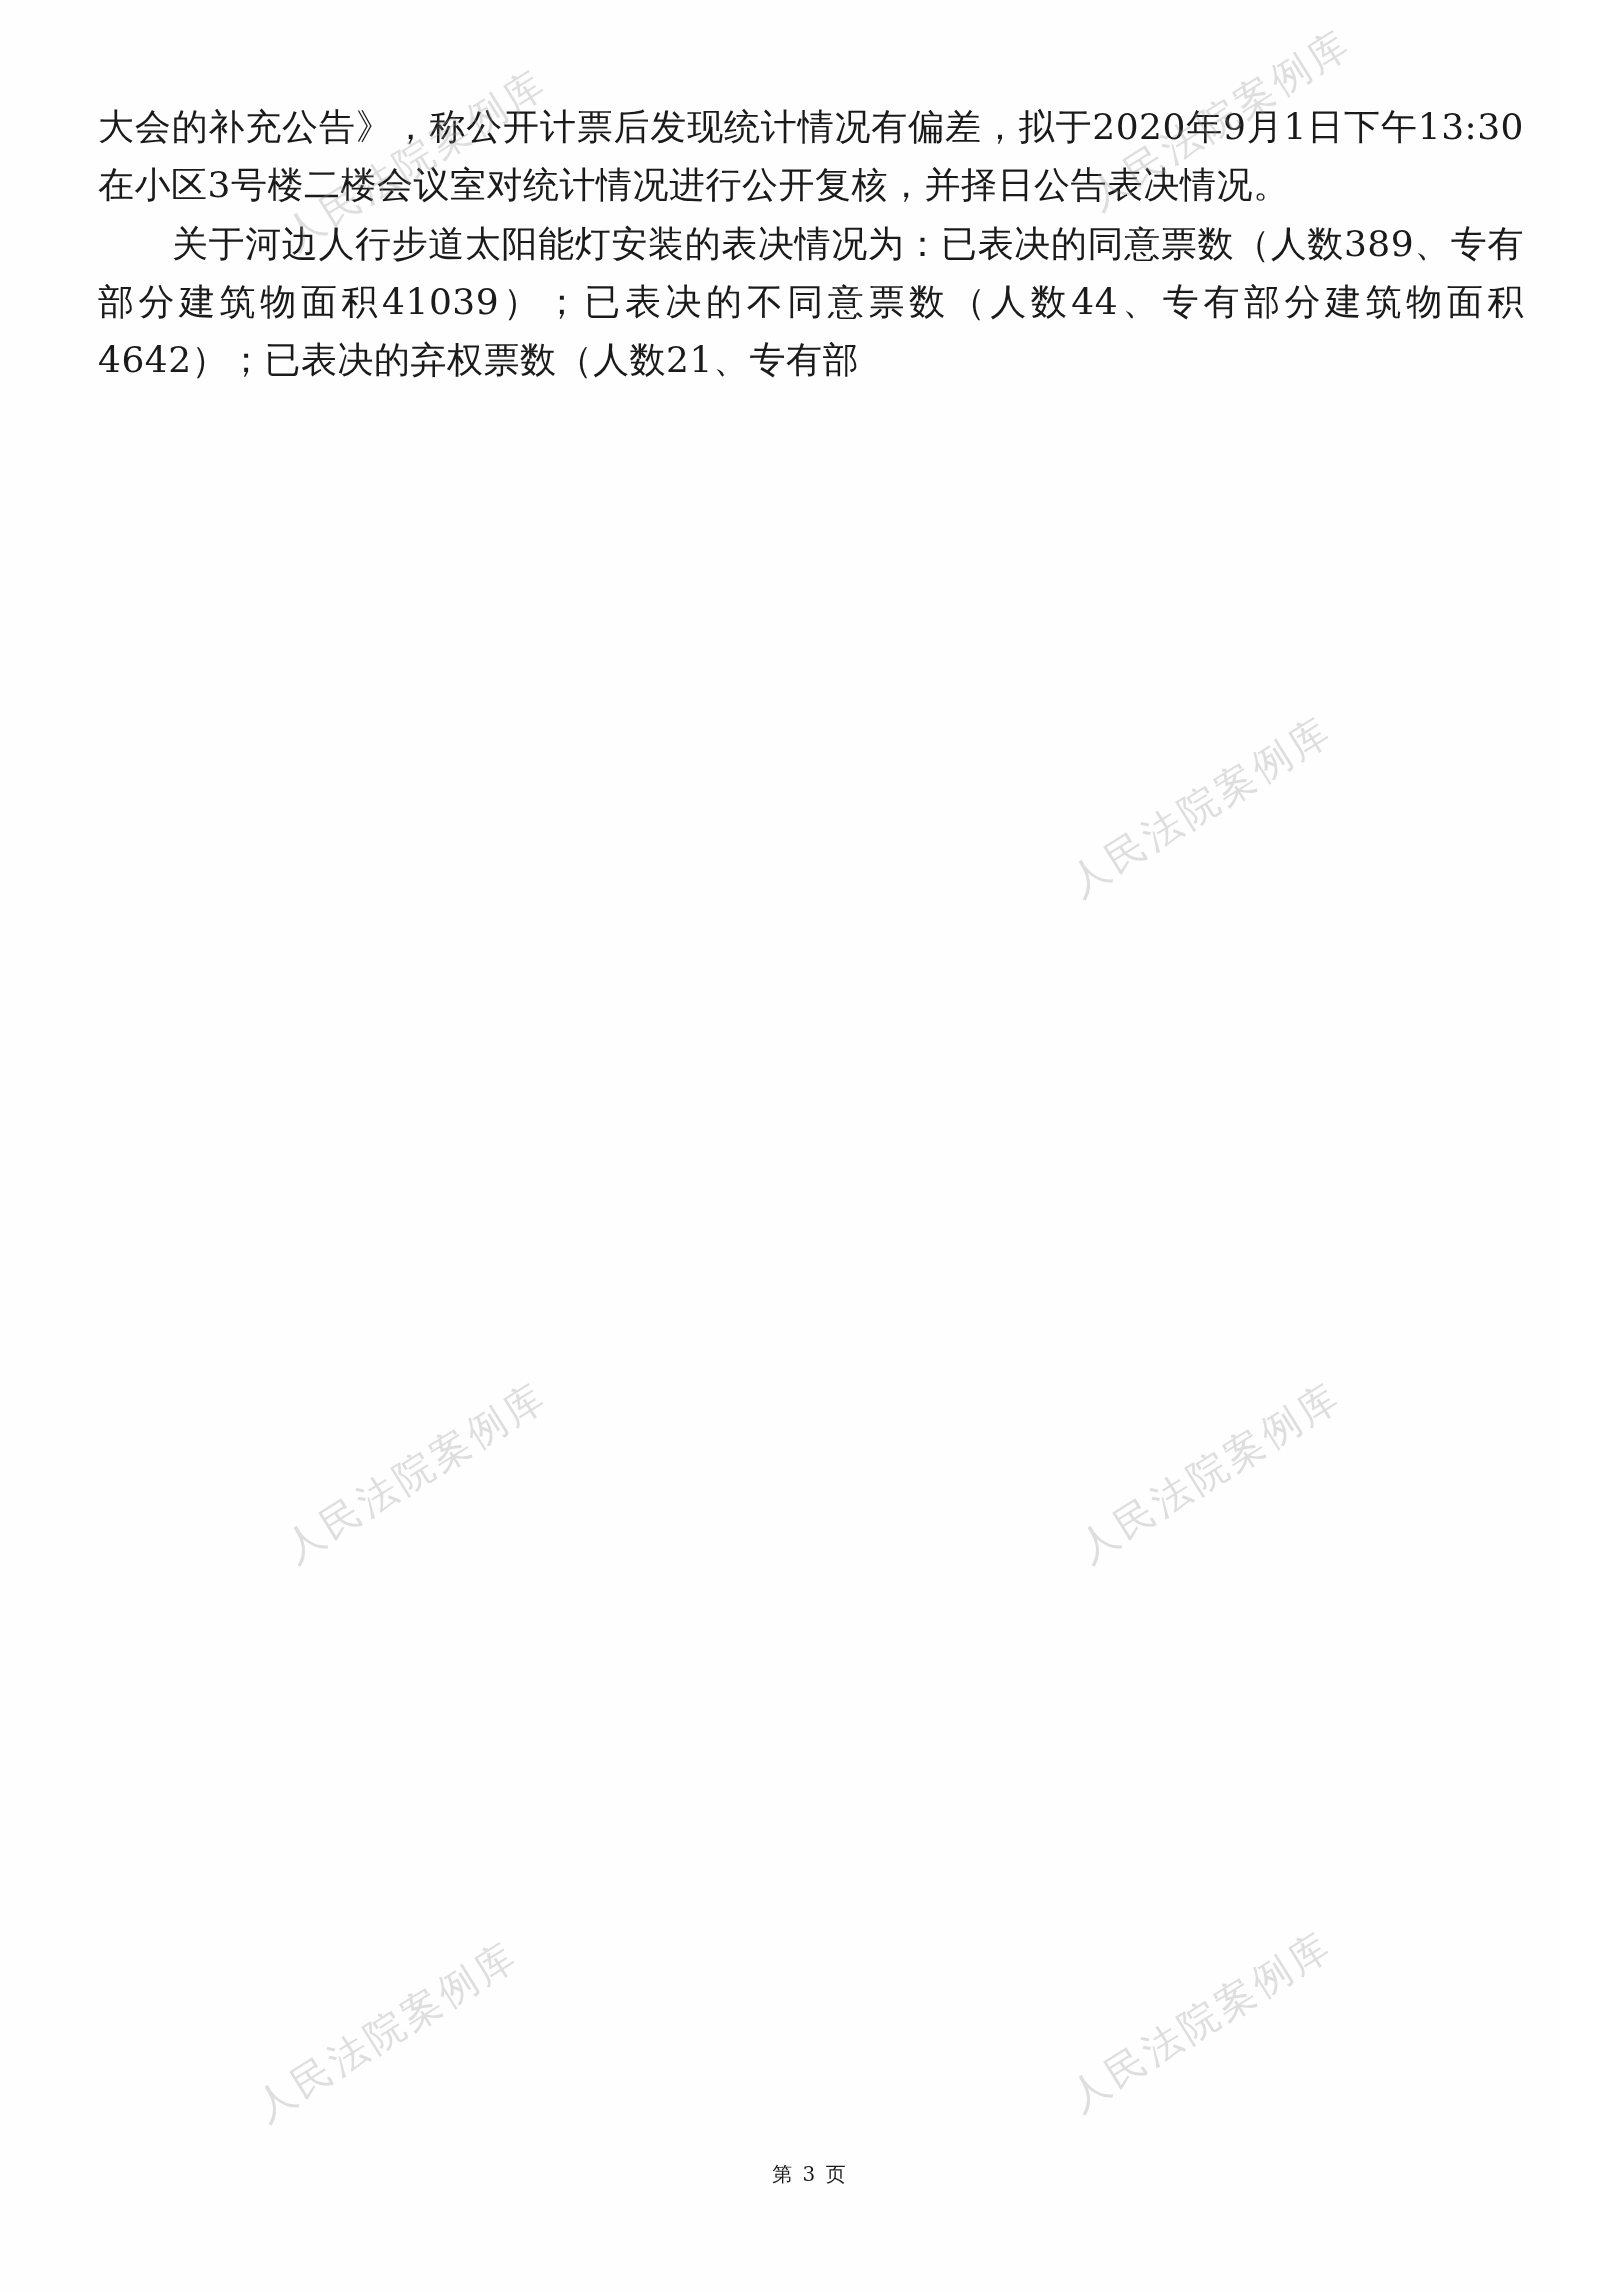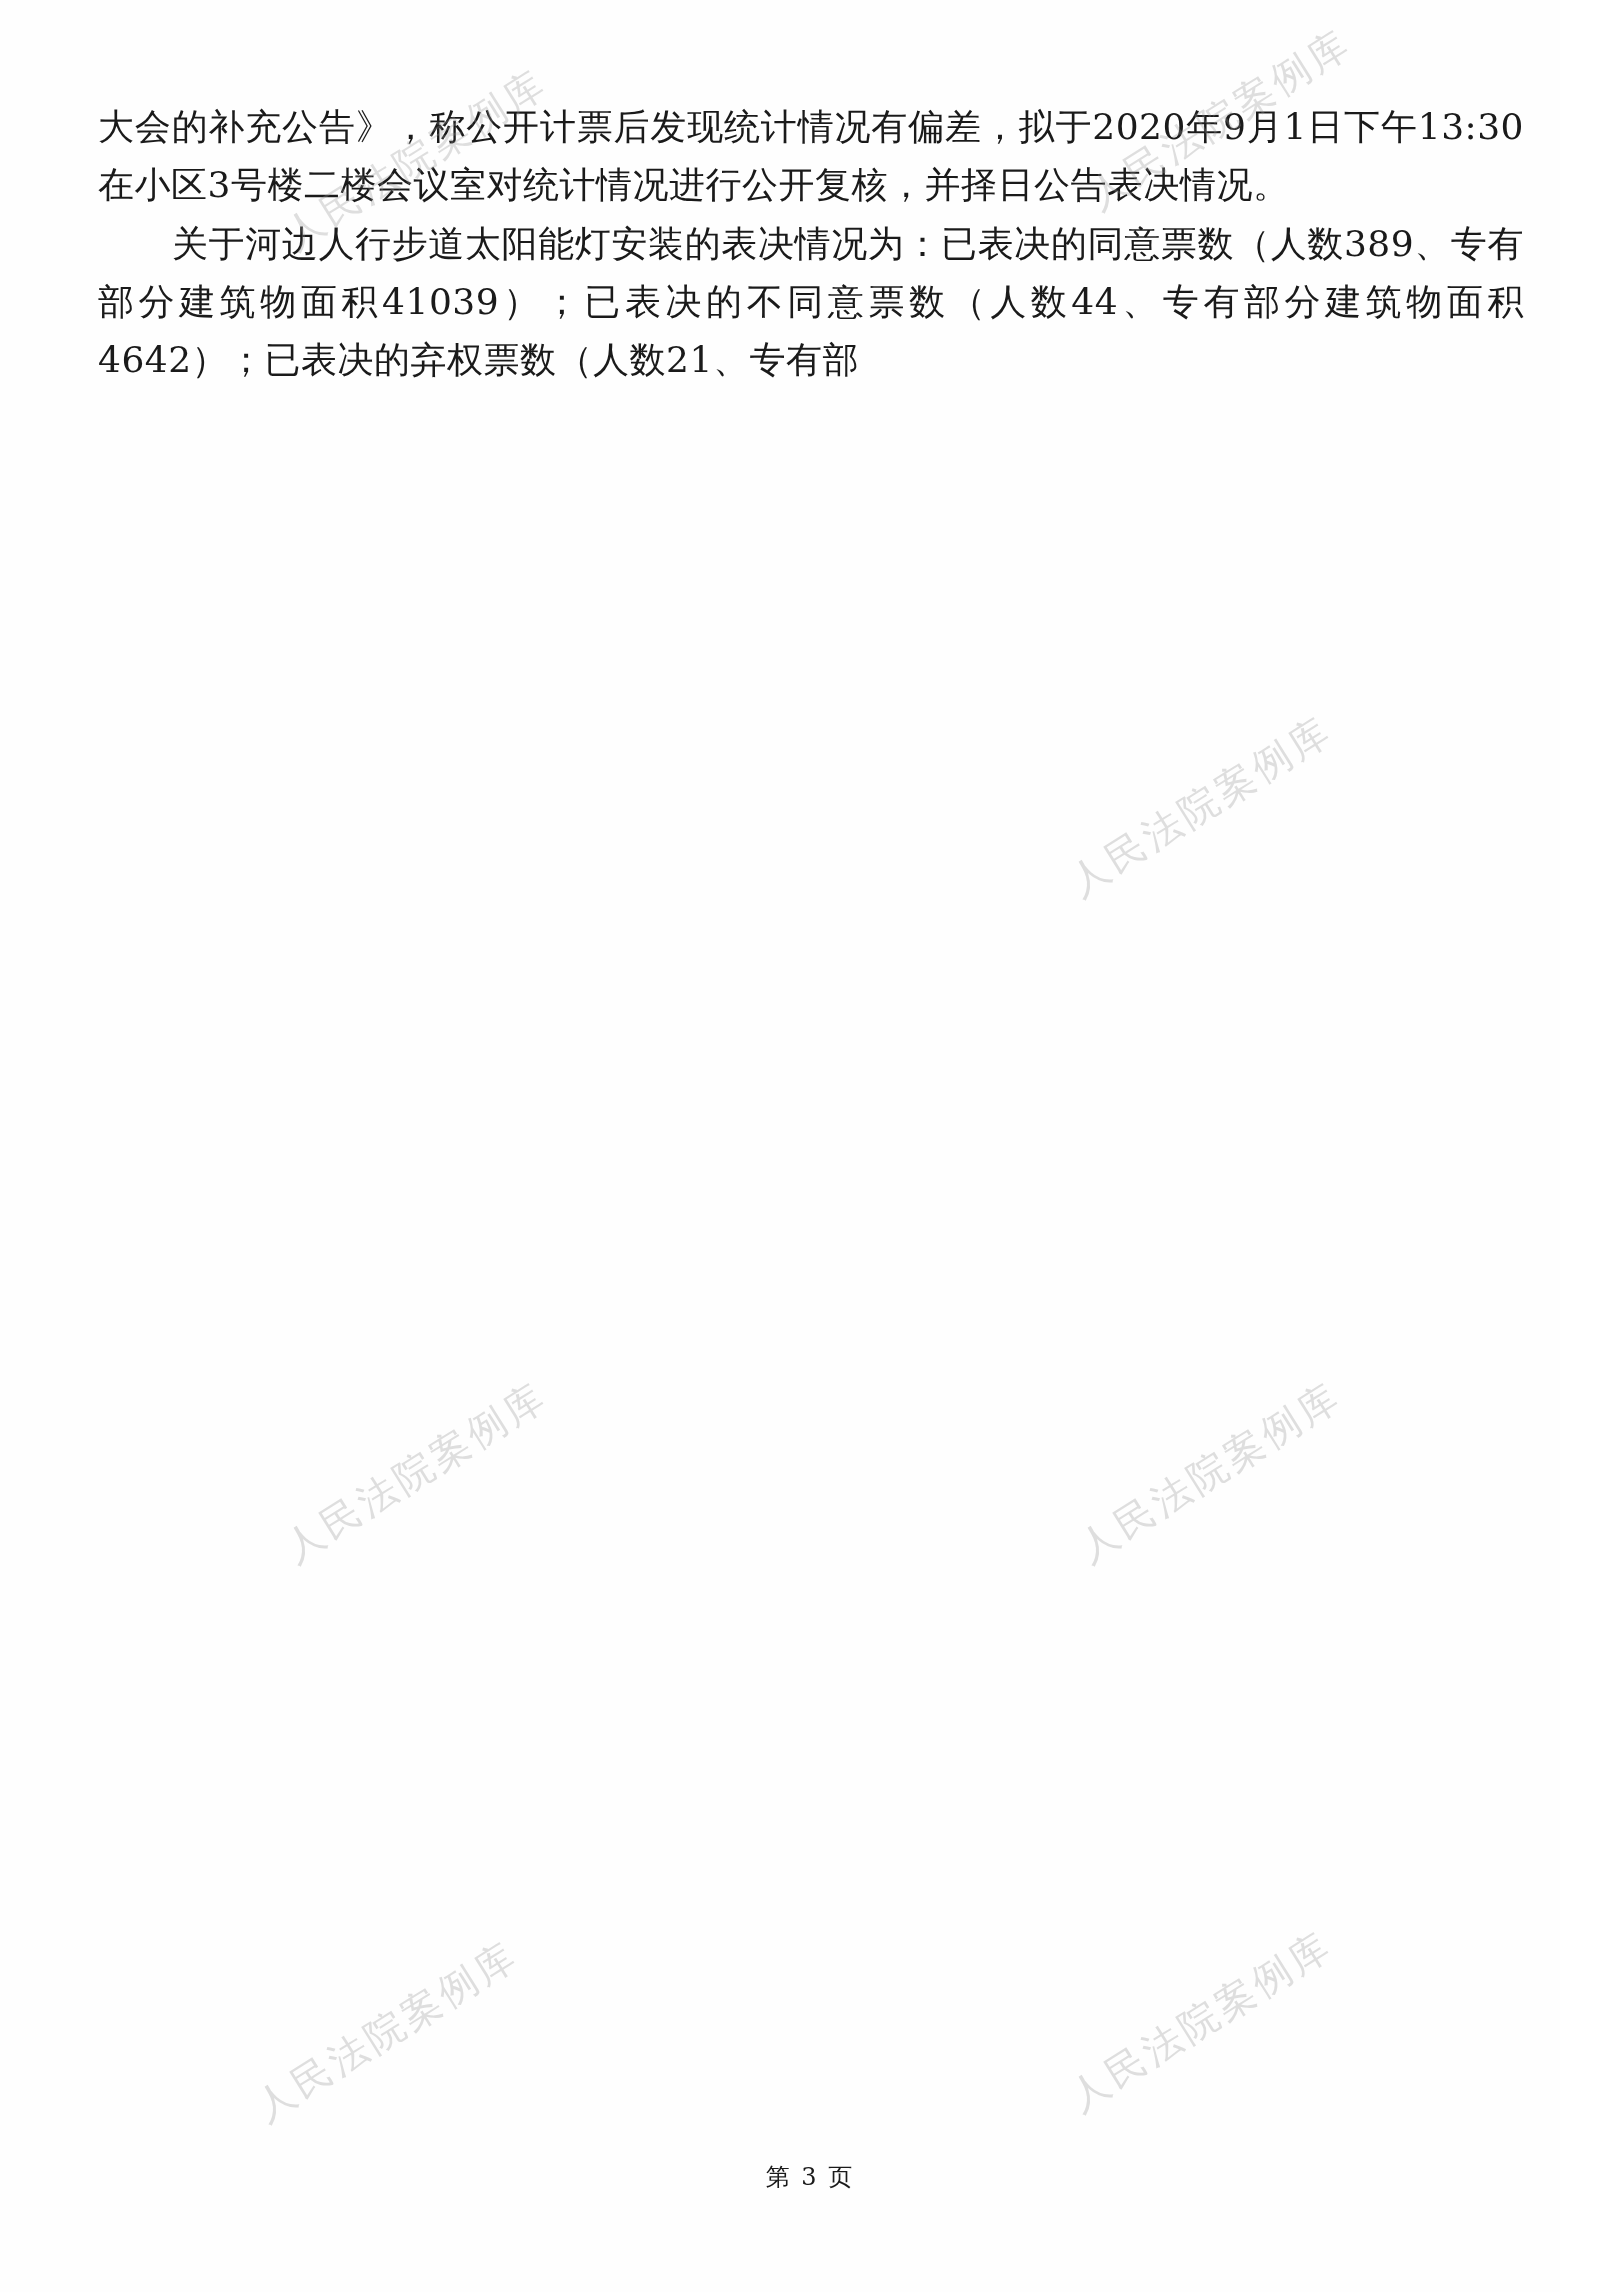--- a/index.html
+++ b/index.html
@@ -39,21 +39,21 @@
   }
   p.indent {
     text-indent: 74px;
   }
   .footer {
     position: absolute;
     left: 0;
     top: 2161px;
     width: 1620px;
     text-align: center;
-    font-size: 24px;
+    font-size: 20px;
     color: #1a1a1a;
     font-family: "DejaVu Serif", "Liberation Serif", serif;
     letter-spacing: 2px;
   }
   
   .wm {
     position: absolute;
     color: rgba(150, 150, 150, 0.30);
     font-size: 39px;
     font-family: "DejaVu Serif", "Liberation Serif", serif;

